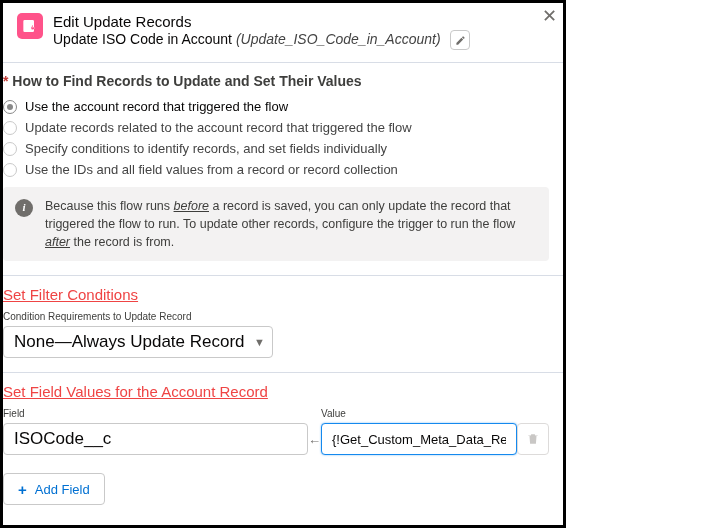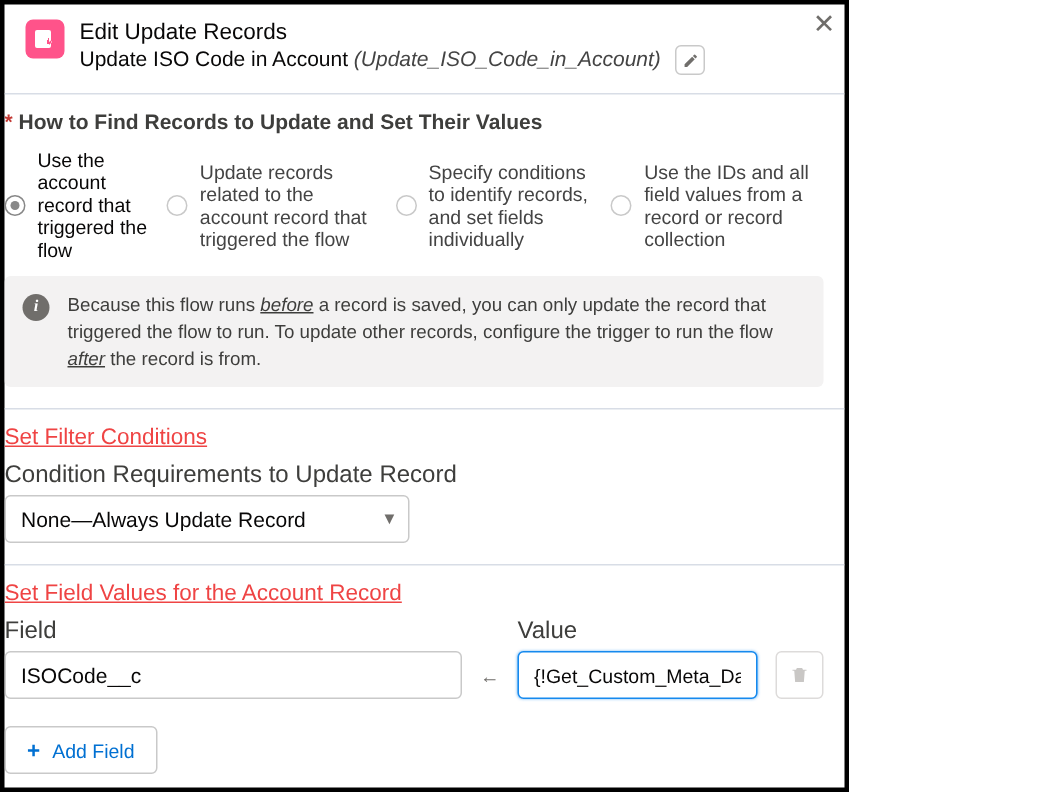--- a/index.html
+++ b/index.html
@@ -59,21 +59,21 @@
   .section { padding: 10px 14px 14px 0; }
   .sec-title {
     font-size: 14px; font-weight: 700; color: #3e3e3c;
     margin-bottom: 10px;
   }
   .required::before {
     content: "* ";
     color: #c23934;
   }
 
-  .radio-list { display: flex; flex-direction: row; gap: 6px; margin-bottom: 10px; }
+  .radio-list { display: flex; flex-direction: column; gap: 6px; margin-bottom: 10px; }
   .radio-row { display: flex; align-items: center; gap: 8px; font-size: 13px; color: #444; }
   .radio-row.selected { color: #080707; }
   .radio {
     width: 14px; height: 14px; border-radius: 50%;
     border: 1px solid #c9c9c9;
     display: inline-flex; align-items: center; justify-content: center;
     flex: 0 0 14px;
   }
   .radio.selected { border-color: #888; }
   .radio.selected::after {
@@ -100,49 +100,48 @@
     font-style: italic;
     font-weight: bold;
     font-size: 11px;
     margin-top: 2px;
   }
   .info-text em { font-style: italic; text-decoration: underline; }
 
   .hr { border-top: 1px solid #d8dde6; }
 
   .field-label {
-    font-size: 16px;
+    font-size: 10px;
     color: #3e3e3c;
     margin-bottom: 4px;
   }
 
   .combo {
     position: relative;
     width: 270px;
   }
   .combo input, .text-input {
     width: 100%;
     height: 32px;
     border: 1px solid #c9c9c9;
     border-radius: 4px;
     padding: 0 28px 0 10px;
-    font-size: 14px;
+    font-size: 17px;
     color: #080707;
     background: #fff;
   }
   .combo .caret {
     position: absolute; right: 8px; top: 50%; transform: translateY(-50%);
     font-size: 11px; color: #706e6b;
     pointer-events: none;
   }
 
   .field-row {
     display: flex;
     align-items: flex-end;
-    gap: 12px;
   }
   .field-col.field { width: 305px; }
   .field-col.value { flex: 1; }
   .arrow-cell {
     height: 32px;
     display: flex;
     align-items: center;
     color: #706e6b;
   }
   .value-input {

